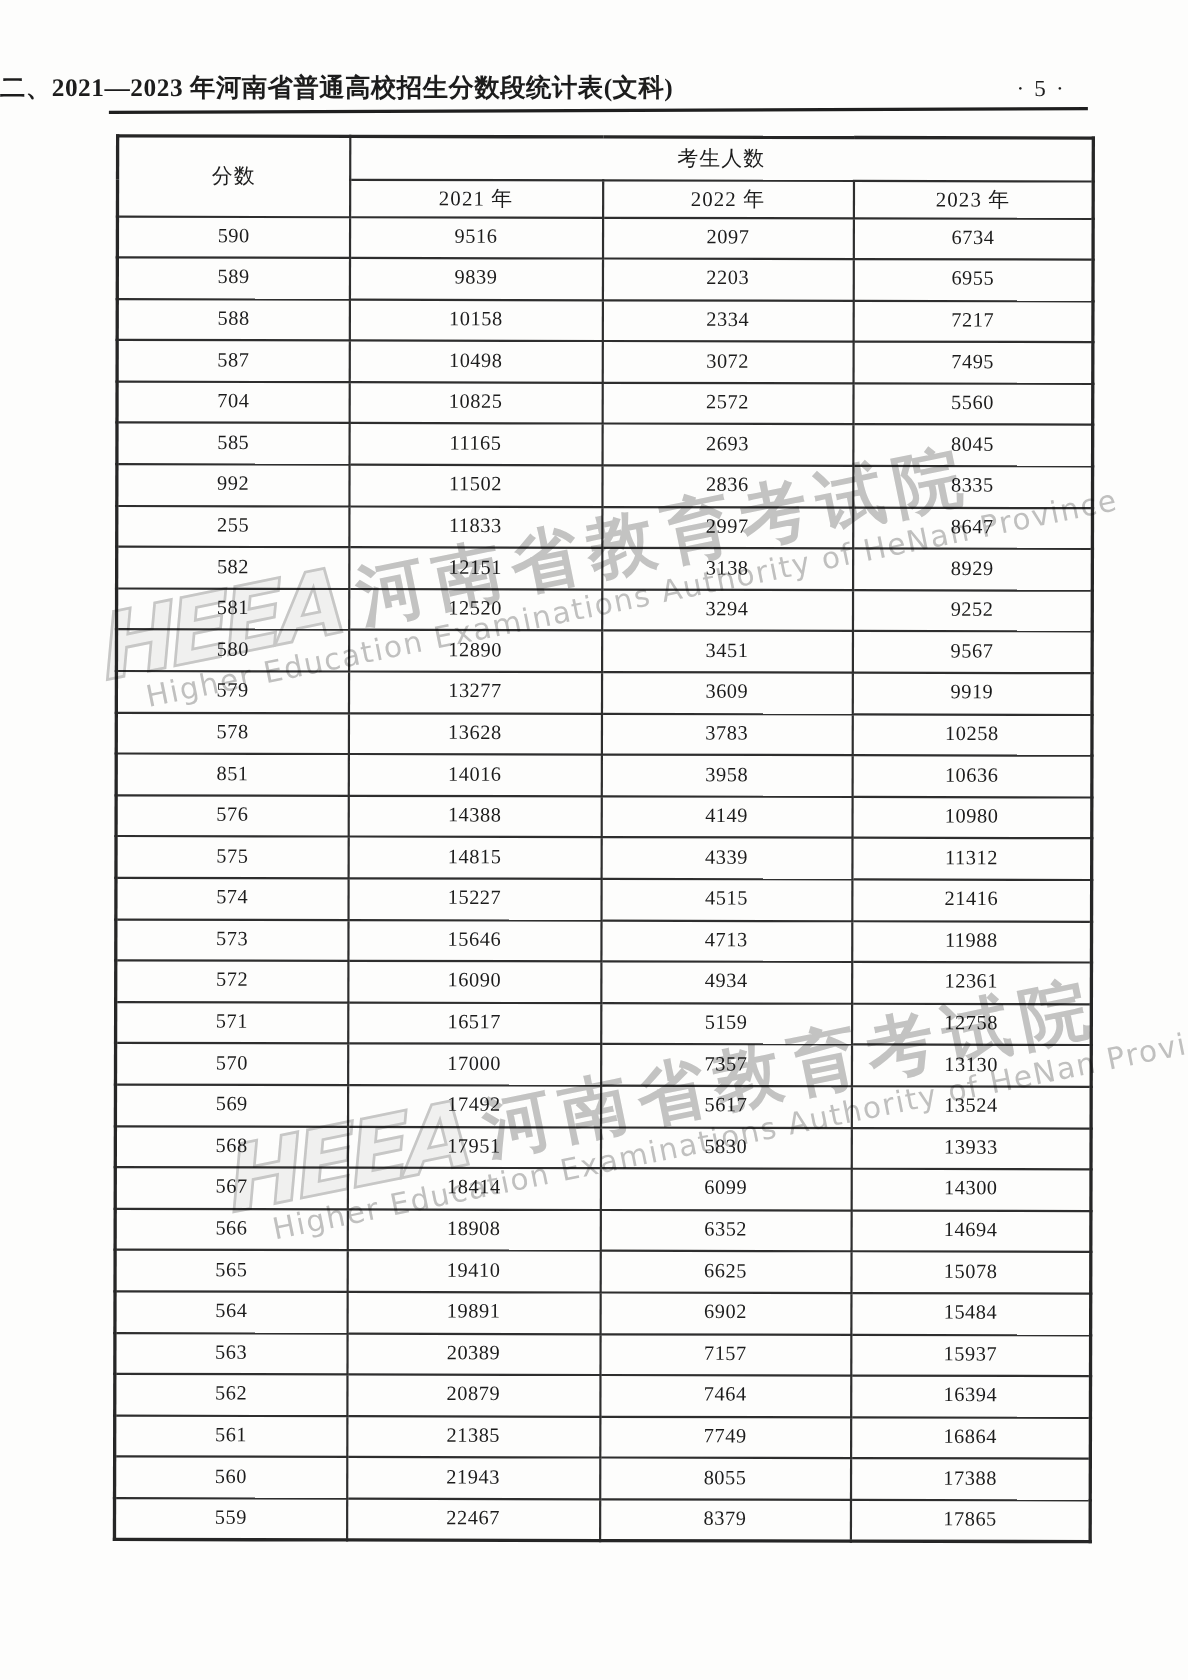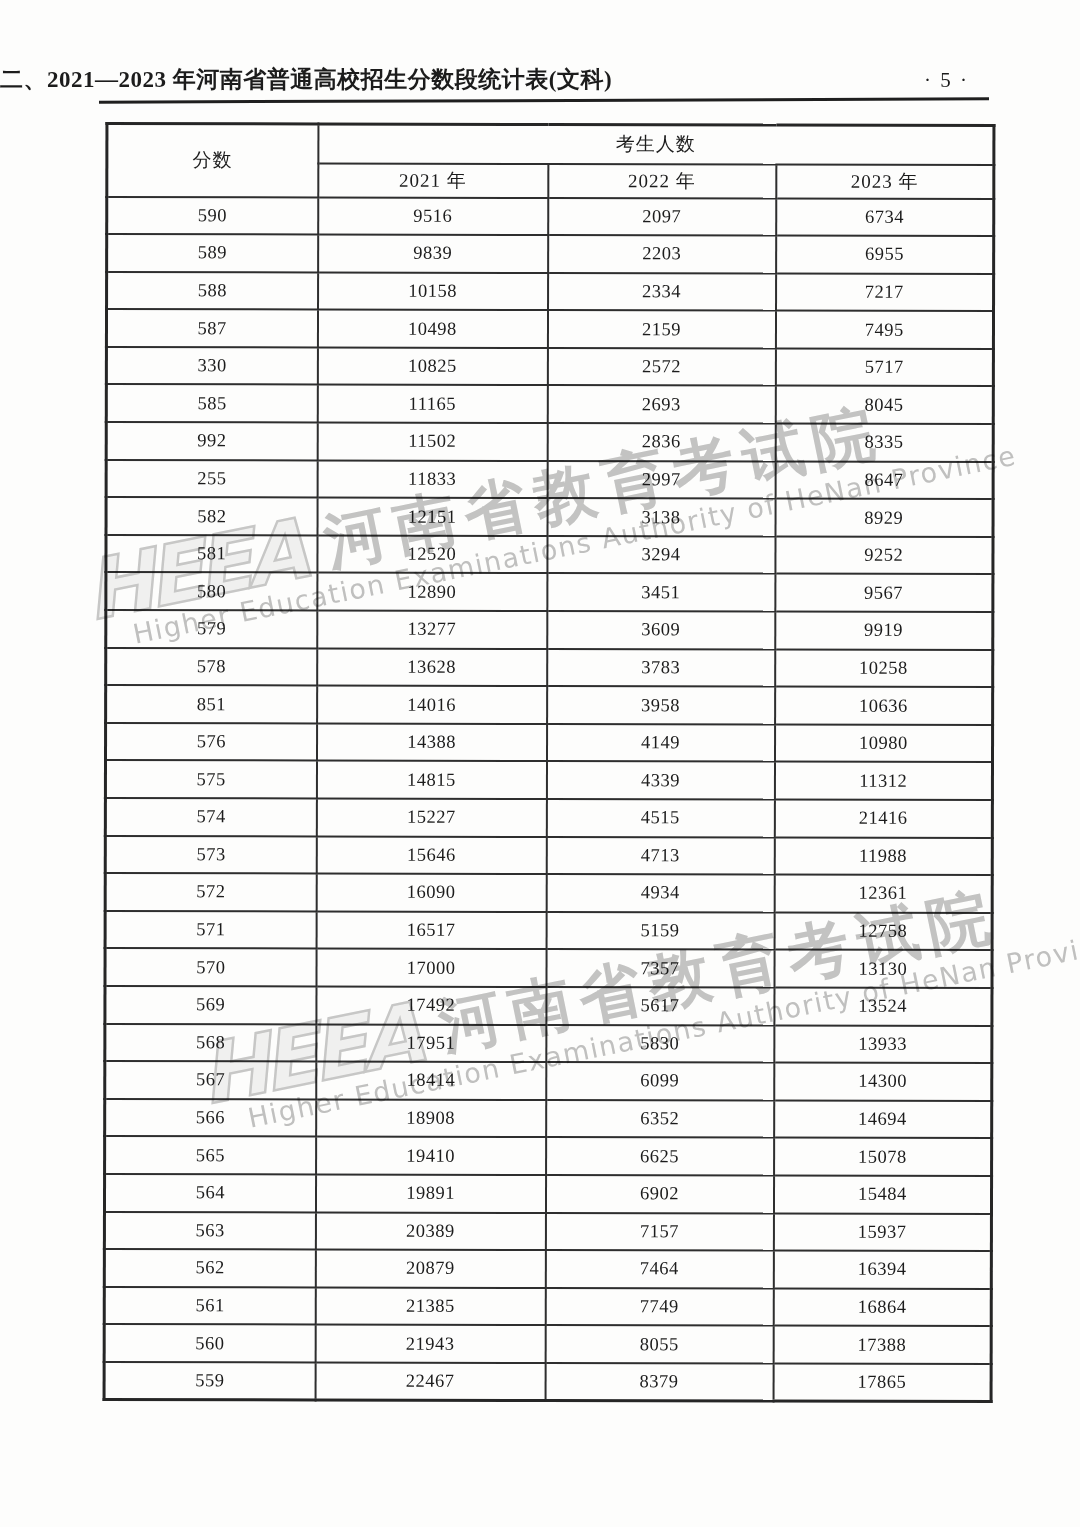--- a/index.html
+++ b/index.html
@@ -159,28 +159,28 @@
       </tr>
       <tr>
         <td>588</td>
         <td>10158</td>
         <td>2334</td>
         <td>7217</td>
       </tr>
       <tr>
         <td>587</td>
         <td>10498</td>
-        <td>2159</td>
+        <td>3072</td>
         <td>7495</td>
       </tr>
       <tr>
-        <td>330</td>
+        <td>704</td>
         <td>10825</td>
         <td>2572</td>
-        <td>5717</td>
+        <td>5560</td>
       </tr>
       <tr>
         <td>585</td>
         <td>11165</td>
         <td>2693</td>
         <td>8045</td>
       </tr>
       <tr>
         <td>992</td>
         <td>11502</td>

